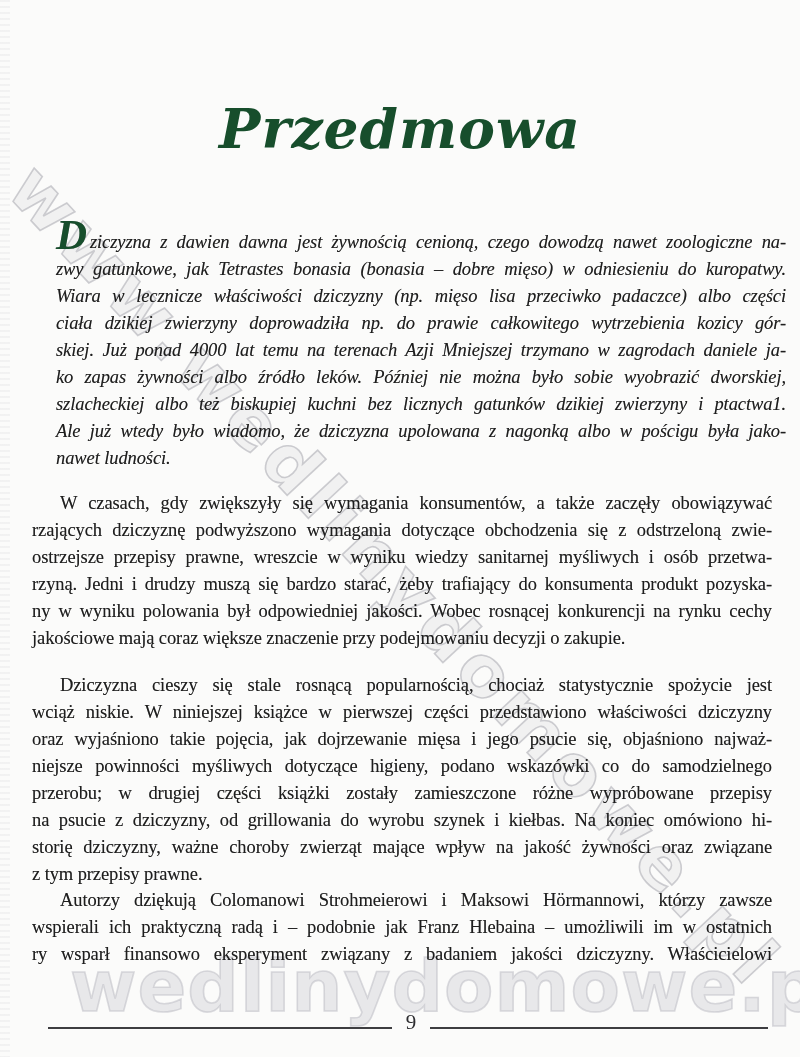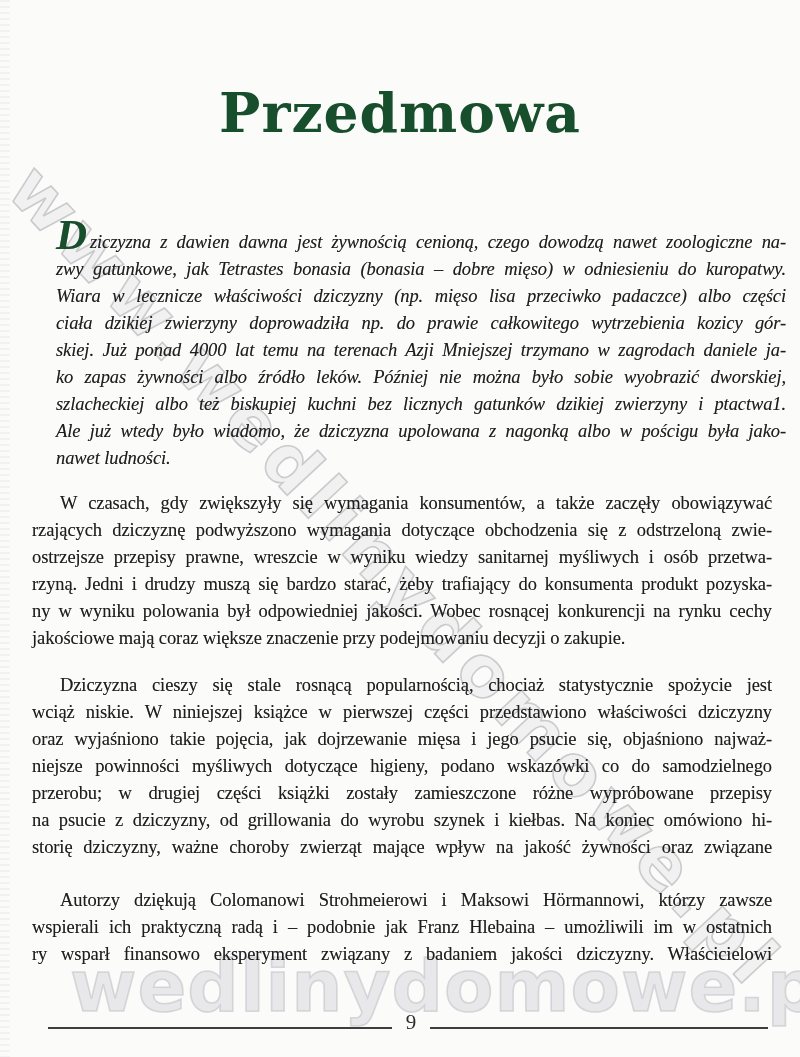--- a/index.html
+++ b/index.html
@@ -17,22 +17,22 @@
     font-family:"DejaVu Sans",sans-serif;font-weight:bold;font-size:70px;letter-spacing:7px;
     transform:rotate(47deg);transform-origin:0 0;
     color:rgba(218,218,223,.30);-webkit-text-stroke:1.6px rgba(168,168,175,.55);
   }
   .wm-bottom{
     position:absolute;left:70px;top:944px;z-index:1;white-space:nowrap;
     font-family:"DejaVu Sans",sans-serif;font-weight:bold;font-size:72px;letter-spacing:1px;
     color:rgba(216,216,221,.55);-webkit-text-stroke:1.6px rgba(186,186,193,.5);
   }
   .title{
-    position:absolute;left:0;right:0;top:80px;margin:0;z-index:2;
-    text-align:center;font-family:"DejaVu Serif",serif;font-weight:bold;
+    position:absolute;left:0;right:0;top:80px;margin:16px;z-index:2;
+    text-align:center;font-family:"DejaVu Serif",serif;font-style:italic;font-weight:bold;
     font-size:55px;letter-spacing:1px;color:#174e2c;
   }
   .para{position:absolute;z-index:2;font-size:18.5px;letter-spacing:-.1px;
     text-shadow:0 0 .4px rgba(10,10,10,.4);}
   .para .line{height:27px;line-height:27px;text-align:justify;text-align-last:justify;}
   .para .line.last{text-align-last:auto;}
   .para .line.indent{padding-left:28px;}
   .intro{left:56px;width:730px;top:229px;font-style:italic;}
   .p2{left:32px;width:740px;top:490px;}
   .p3{left:32px;width:740px;top:672px;}
@@ -82,20 +82,21 @@
     </div>
 
   <div class="para p3">
       <div class="line indent">Dziczyzna cieszy się stale rosnącą popularnością, chociaż statystycznie spożycie jest</div>
       <div class="line">wciąż niskie. W niniejszej książce w pierwszej części przedstawiono właściwości dziczyzny</div>
       <div class="line">oraz wyjaśniono takie pojęcia, jak dojrzewanie mięsa i jego psucie się, objaśniono najważ-</div>
       <div class="line">niejsze powinności myśliwych dotyczące higieny, podano wskazówki co do samodzielnego</div>
       <div class="line">przerobu; w drugiej części książki zostały zamieszczone różne wypróbowane przepisy</div>
       <div class="line">na psucie z dziczyzny, od grillowania do wyrobu szynek i kiełbas. Na koniec omówiono hi-</div>
       <div class="line">storię dziczyzny, ważne choroby zwierząt mające wpływ na jakość żywności oraz związane</div>
+      <div class="line last">z tym przepisy prawne.</div>
     </div>
 
   <div class="para p4">
       <div class="line indent">Autorzy dziękują Colomanowi Strohmeierowi i Maksowi Hörmannowi, którzy zawsze</div>
       <div class="line">wspierali ich praktyczną radą i – podobnie jak Franz Hlebaina – umożliwili im w ostatnich</div>
       <div class="line">ry wsparł finansowo eksperyment związany z badaniem jakości dziczyzny. Właścicielowi</div>
     </div>
 
   <div class="rule rule-left"></div>
   <div class="pageno">9</div>

